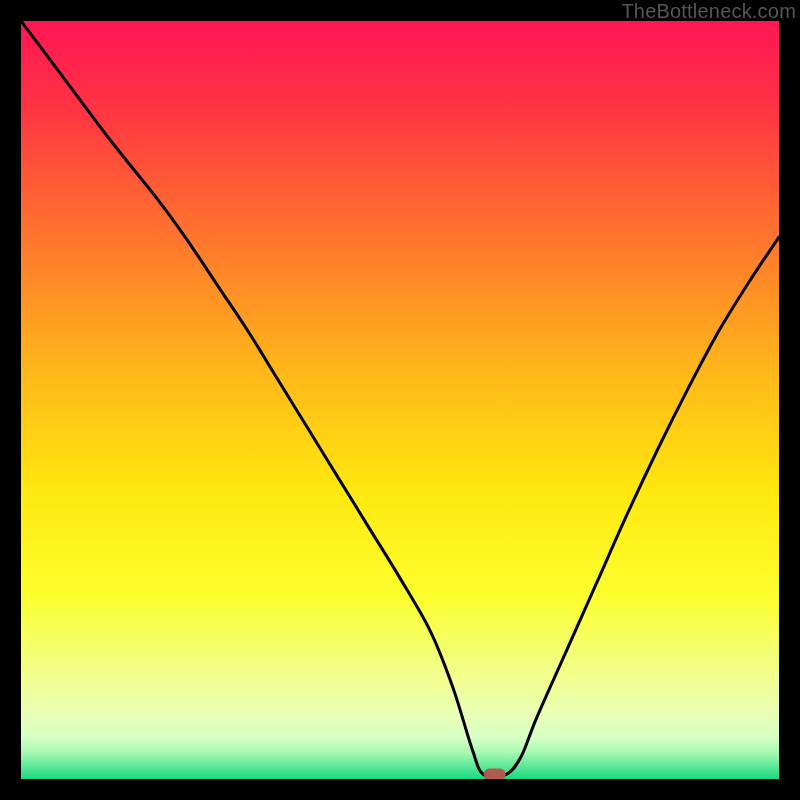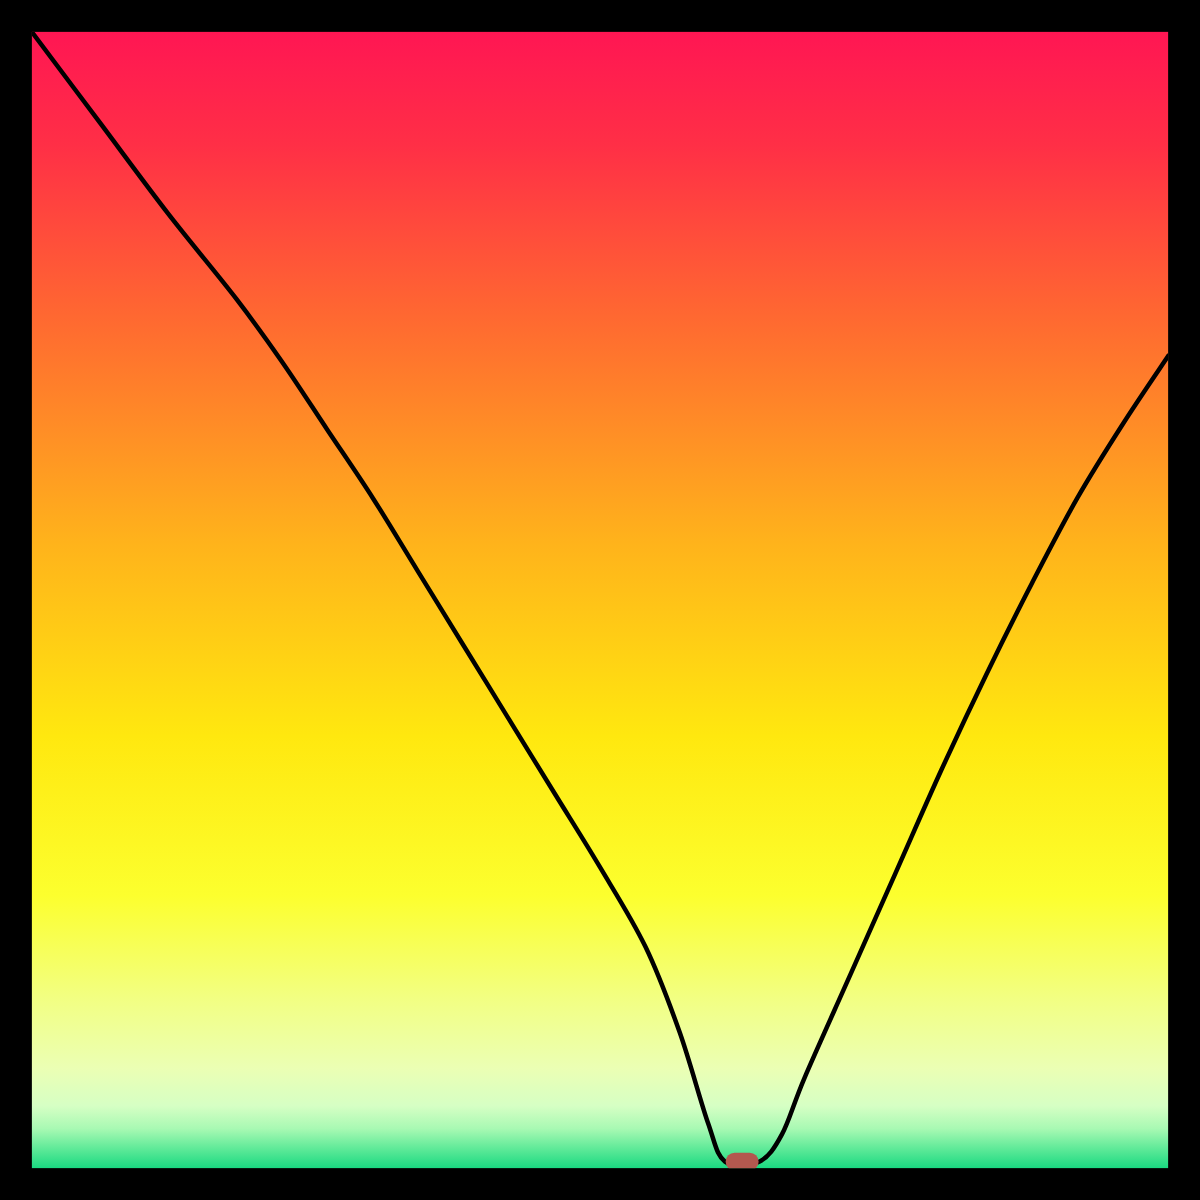--- a/index.html
+++ b/index.html
@@ -38,20 +38,21 @@
   }
   svg {
     display: block;
   }
 </style>
 </head>
 <body>
 
 <div class="frame">
 
+  <div class="watermark">TheBottleneck.com</div>
 
   <div class="plot-area">
     <svg id="chart-svg" width="758" height="758" viewBox="0 0 758 758">
       <defs>
         <linearGradient id="bg-grad" x1="0" y1="0" x2="0" y2="1">
             <stop offset="0.00%" stop-color="#ff1653"></stop>
             <stop offset="10.00%" stop-color="#ff2f46"></stop>
             <stop offset="25.00%" stop-color="#ff6831"></stop>
             <stop offset="45.00%" stop-color="#ffb31b"></stop>
             <stop offset="62.00%" stop-color="#ffe80f"></stop>

